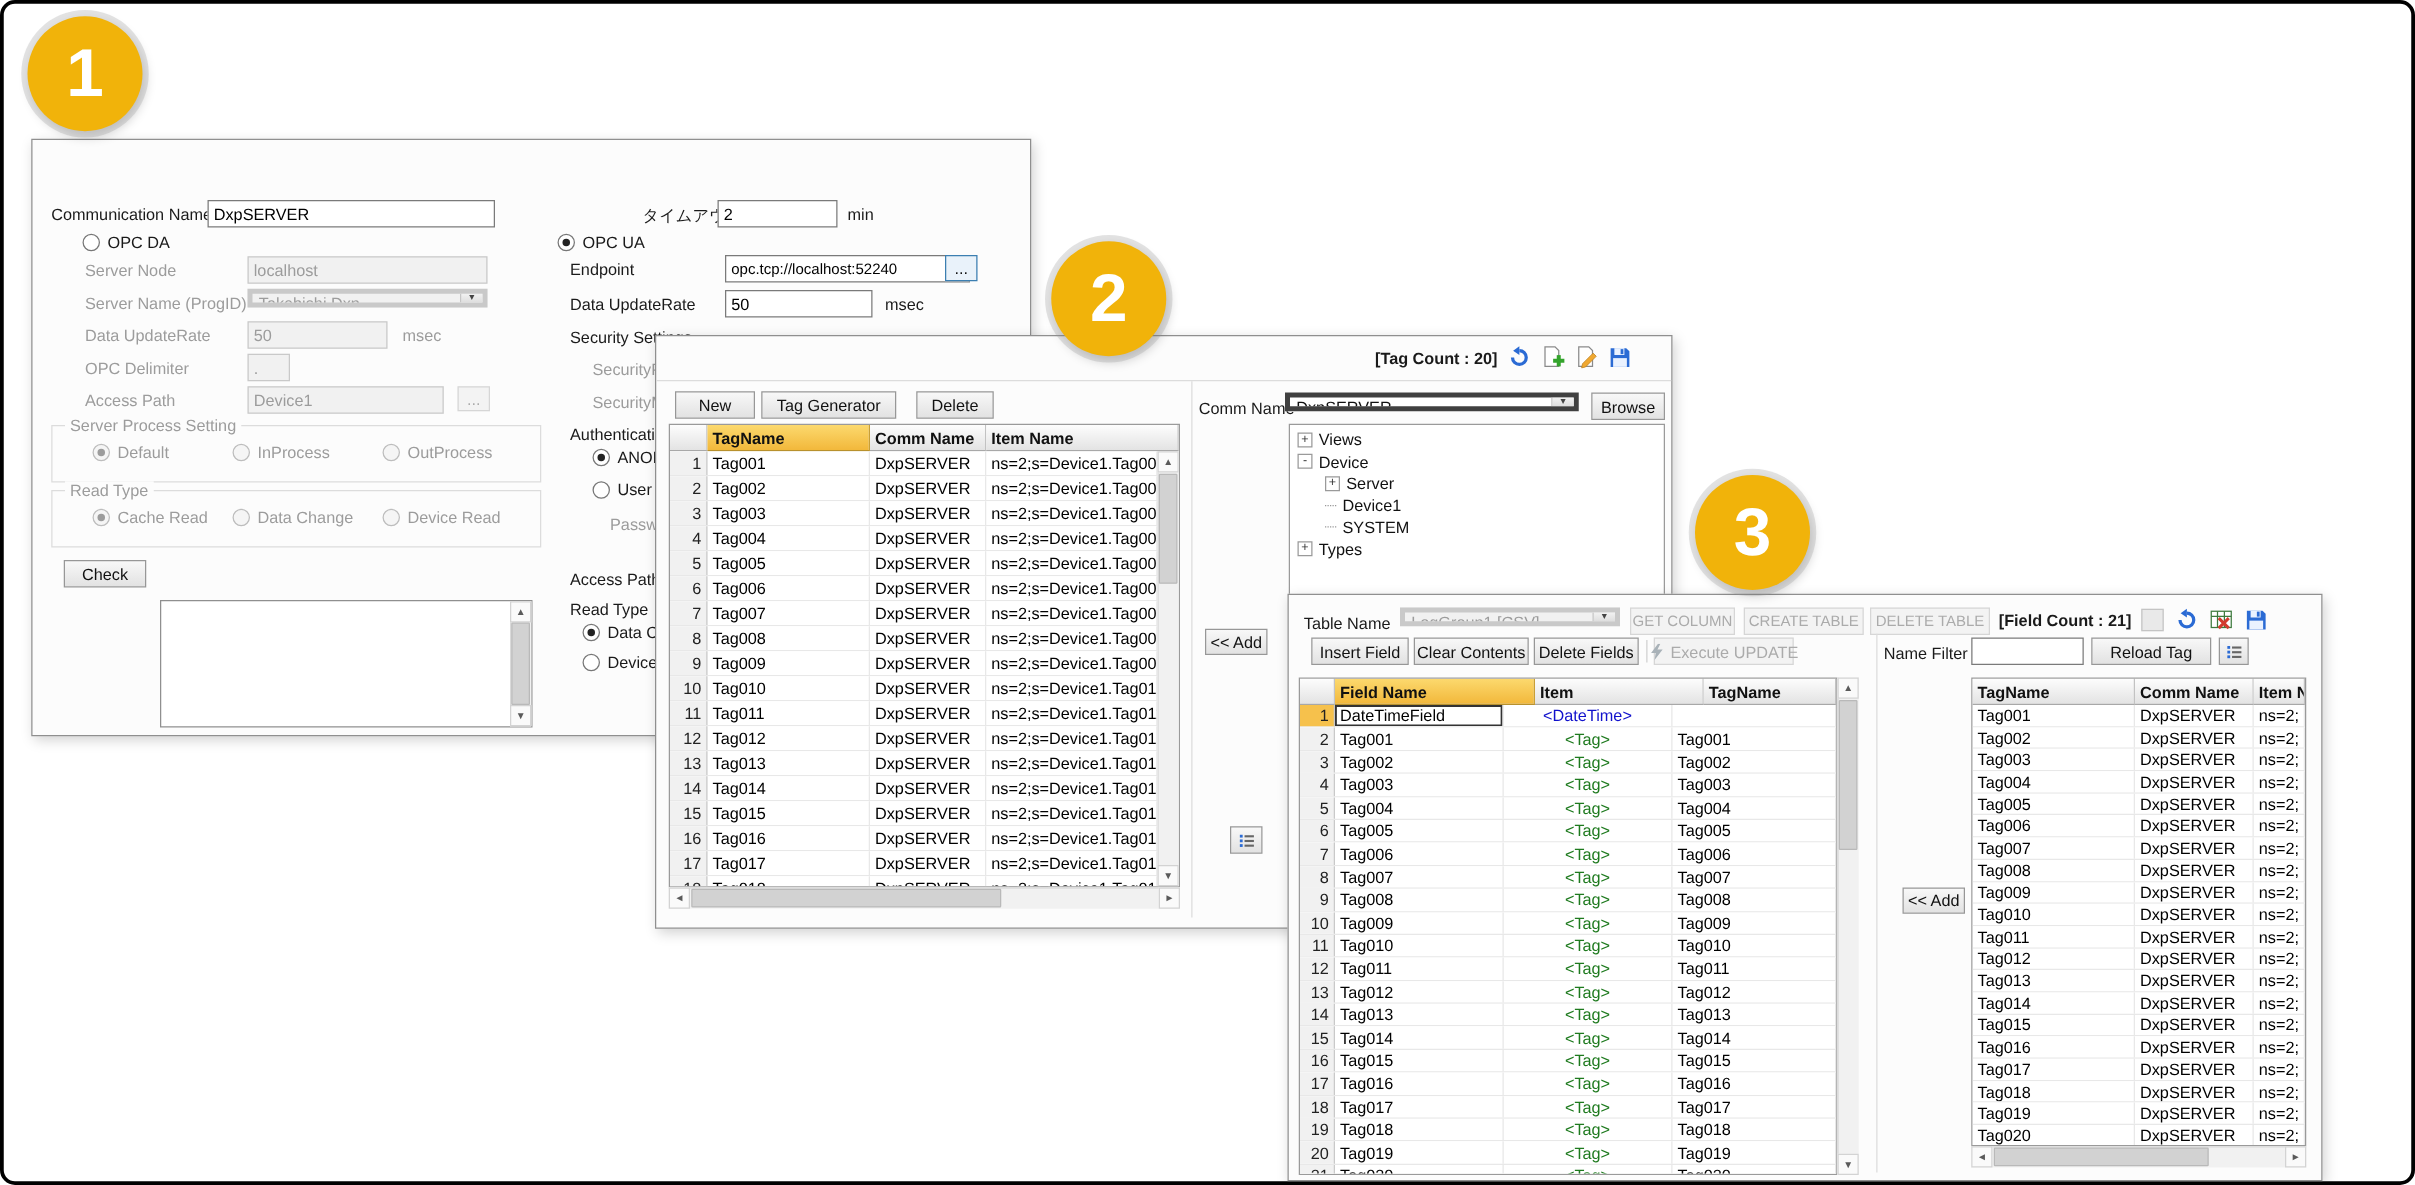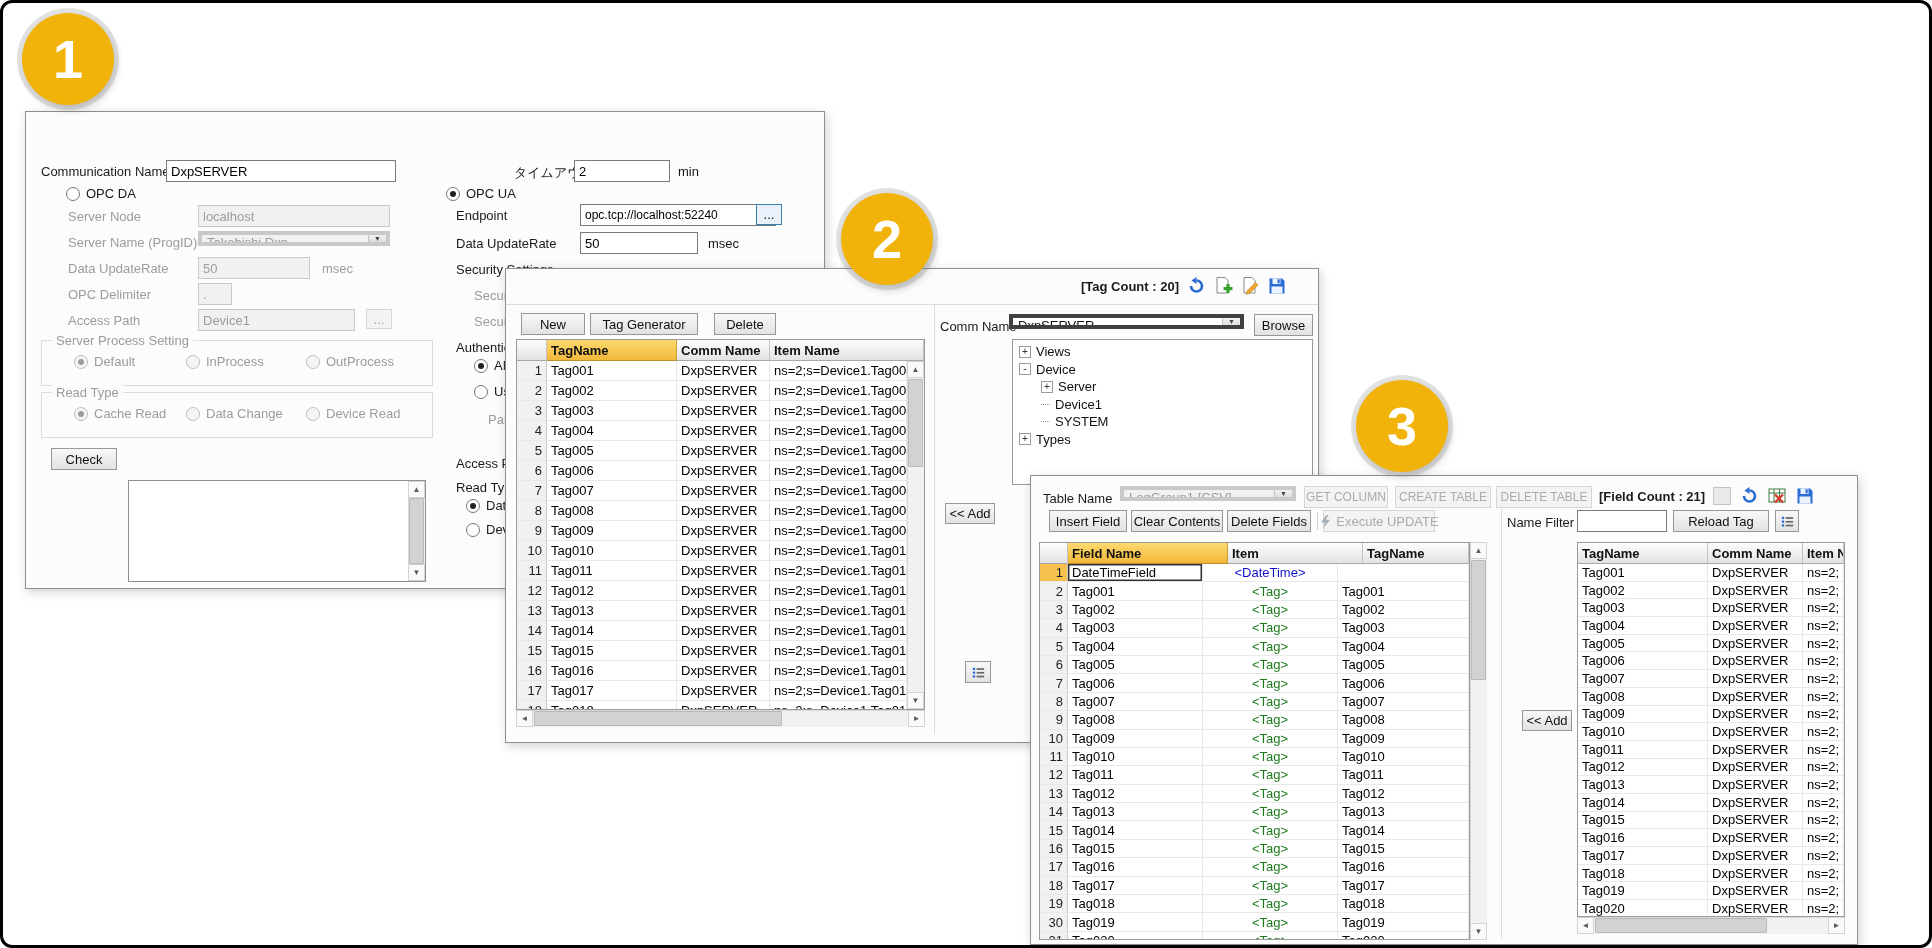--- a/index.html
+++ b/index.html
@@ -1,20 +1,20 @@
 <!DOCTYPE html>
 <html><head>
 <meta charset="utf-8">
 <style>
 *{margin:0;padding:0;box-sizing:border-box;cursor:default}
 body{background:#fff;font-family:"Liberation Sans",sans-serif;color:#111}
 .canvas{position:relative;width:1932px;height:948px;background:#fff;border:3px solid #000;border-radius:12px;overflow:hidden}
 .win{position:absolute;background:#FCFCFC;border:1px solid #8F8F8F;box-shadow:2px 3px 10px rgba(0,0,0,.18)}
 .w1{left:22px;top:108px;width:800px;height:478px;z-index:1}
-.w2{left:502px;top:265px;width:814px;height:475px;z-index:2}
+.w2{left:521px;top:265px;width:814px;height:475px;z-index:2}
 .w3{left:1027px;top:472px;width:828px;height:470px;z-index:3}
 .lbl{position:absolute;font-size:13px;white-space:nowrap;color:#1a1a1a}
 .lbl.dis{color:#9C9C9C}
 .s{position:static}
 .inp{position:absolute;height:22px;background:#fff;border:1px solid #7A7A7A;font-size:13px;padding:0 4px;display:flex;align-items:center;white-space:nowrap;overflow:hidden;color:#000}
 .inp.dis{background:#F1F1F1;border-color:#C9C9C9;color:#9C9C9C}
 .btn{position:absolute;height:22px;background:linear-gradient(#F8F8F8,#E2E2E2);border:1px solid #979797;font-size:13px;display:flex;align-items:center;justify-content:center;color:#111;white-space:nowrap}
 .btn.dis{background:#F3F3F3;border-color:#D6D6D6;color:#ABABAB}
 .btn.focus{border:1px solid #3C7FB1;background:#E9F2FA}
 .combo{position:absolute;height:15px;background:#fff;border:4px solid #404040;font-size:13px;display:flex;align-items:flex-start;padding:0 20px 0 5px;white-space:nowrap;overflow:hidden}
@@ -595,21 +595,21 @@
             <div class="tc c1">&lt;Tag&gt;</div>
             <div class="tc c2">Tag017</div>
           </div>
           <div class="trow">
             <div class="tc num">19</div>
             <div class="tc c0">Tag018</div>
             <div class="tc c1">&lt;Tag&gt;</div>
             <div class="tc c2">Tag018</div>
           </div>
           <div class="trow">
-            <div class="tc num">30</div>
+            <div class="tc num">20</div>
             <div class="tc c0">Tag019</div>
             <div class="tc c1">&lt;Tag&gt;</div>
             <div class="tc c2">Tag019</div>
           </div>
           <div class="trow">
             <div class="tc num">21</div>
             <div class="tc c0">Tag020</div>
             <div class="tc c1">&lt;Tag&gt;</div>
             <div class="tc c2">Tag020</div>
           </div>

